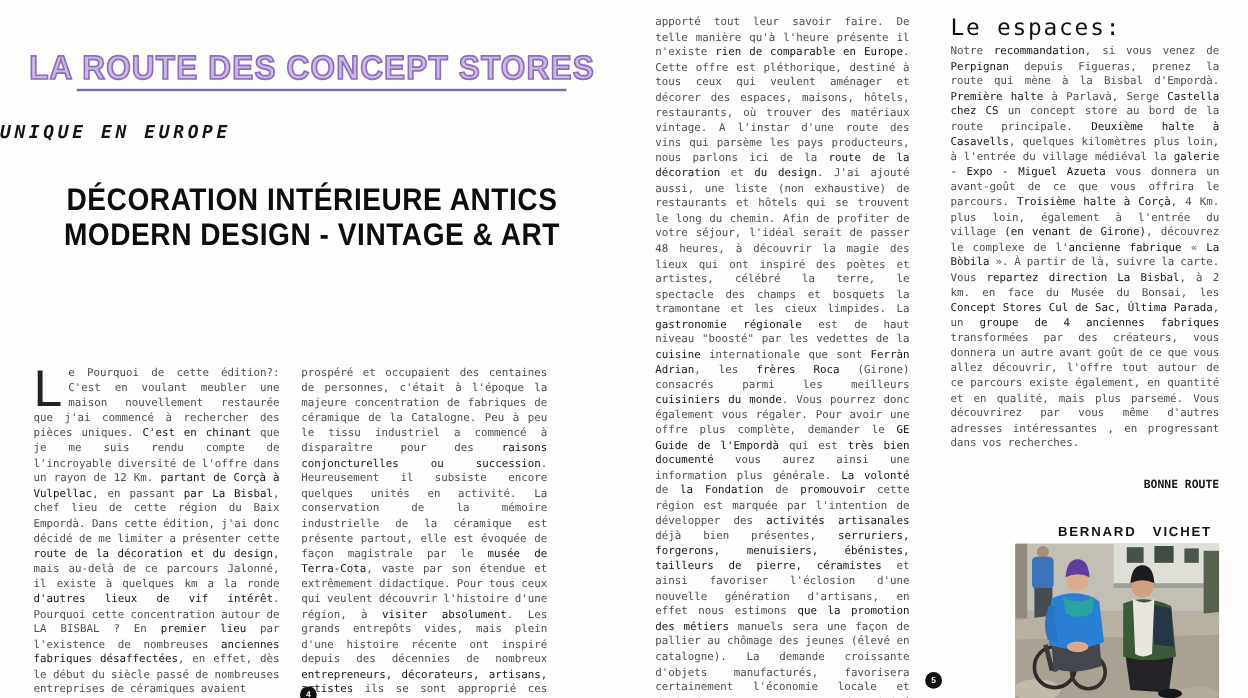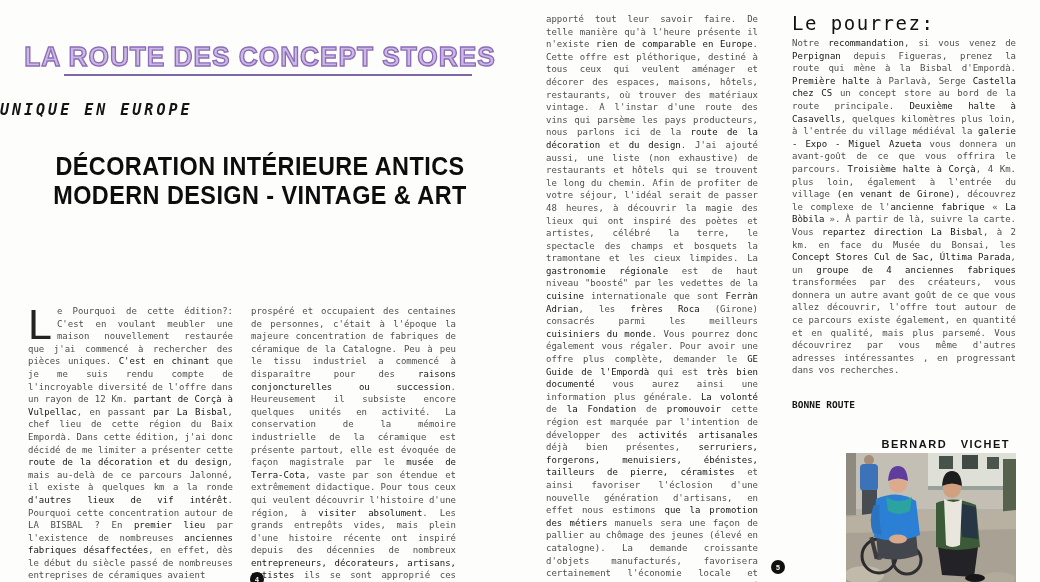--- a/index.html
+++ b/index.html
@@ -52,21 +52,21 @@
     font-size:43px; line-height:35px; padding:2px 5px 0 0; color:#232323;
   }
   .col3 { position:absolute; top:13px; left:26px; width:212px; }
 
   
   .col4 { position:absolute; top:12px; left:272px; width:224px; }
   .parcours-title {
     font-weight:400; font-size:19px; letter-spacing:1.5px; color:#111;
     margin-bottom:3px; white-space:nowrap;
   }
-  .bonne-route { margin-top:22px; font-weight:700; font-size:9.5px; color:#161616; }
+  .bonne-route { margin-top:22px; font-weight:700; font-size:9.5px; color:#161616;text-align:right; }
   .author {
     margin-top:28px; text-align:right; padding-right:6px;
     font-family:"Liberation Sans", sans-serif; font-weight:700;
     font-size:11px; letter-spacing:1.5px; word-spacing:9px; color:#131313;
   }
   .photo-wrap { margin-top:3px; display:flex; justify-content:flex-end; }
   .photo-wrap svg { display:block; }
   .caption {
     margin-top:2px; text-align:right;
     font-family:"Liberation Sans", sans-serif; font-weight:700;
@@ -105,21 +105,21 @@
 
     <div class="pagenum left">
       <span>4</span>
     </div>
   </section>
 
   <section class="page page-right">
     <div class="col3 body-text"><span>apporté tout leur savoir faire. De telle manière qu'à l'heure présente il n'existe </span><span class="b">rien de comparable en Europe</span><span>. Cette offre est pléthorique, destiné à tous ceux qui veulent aménager et décorer des espaces, maisons, hôtels, restaurants, où trouver des matériaux vintage. A l'instar d'une route des vins qui parsème les pays producteurs, nous parlons ici de la </span><span class="b">route de la décoration</span><span> et </span><span class="b">du design</span><span>. J'ai ajouté aussi, une liste (non exhaustive) de restaurants et hôtels qui se trouvent le long du chemin. Afin de profiter de votre séjour, l'idéal serait de passer 48 heures, à découvrir la magie des lieux qui ont inspiré des poètes et artistes, célébré la terre, le spectacle des champs et bosquets la tramontane et les cieux limpides. La </span><span class="b">gastronomie régionale</span><span> est de haut niveau "boosté" par les vedettes de la </span><span class="b">cuisine</span><span> internationale que sont </span><span class="b">Ferràn Adrian</span><span>, les </span><span class="b">frères Roca</span><span> (Girone) consacrés parmi les meilleurs </span><span class="b">cuisiniers du monde</span><span>. Vous pourrez donc également vous régaler. Pour avoir une offre plus complète, demander le </span><span class="b">GE Guide de l'Empordà</span><span> qui est </span><span class="b">très bien documenté</span><span> vous aurez ainsi une information plus générale. </span><span class="b">La volonté</span><span> de </span><span class="b">la Fondation</span><span> de </span><span class="b">promouvoir</span><span> cette région est marquée par l'intention de développer des </span><span class="b">activités artisanales</span><span> déjà bien présentes, </span><span class="b">serruriers, forgerons, menuisiers, ébénistes, tailleurs de pierre, céramistes</span><span> et ainsi favoriser l'éclosion d'une nouvelle génération d'artisans, en effet nous estimons </span><span class="b">que la promotion des métiers</span><span> manuels sera une façon de pallier au chômage des jeunes (élevé en catalogne). La demande croissante d'objets manufacturés, favorisera certainement l'économie locale et deviendra a terme une source d'activité pour la région.</span></div>
 
     <div class="col4">
-      <h2 class="parcours-title">Le pourrez:</h2>
+      <h2 class="parcours-title">Le espaces:</h2>
       <div class="body-text"><span>Notre </span><span class="b">recommandation</span><span>, si vous venez de </span><span class="b">Perpignan</span><span> depuis Figueras, prenez la route qui mène à la Bisbal d'Empordà. </span><span class="b">Première halte</span><span> à Parlavà, Serge </span><span class="b">Castella chez CS</span><span> un concept store au bord de la route principale. </span><span class="b">Deuxième halte à Casavells</span><span>, quelques kilomètres plus loin, à l'entrée du village médiéval la </span><span class="b">galerie - Expo - Miguel Azueta</span><span> vous donnera un avant-goût de ce que vous offrira le parcours. </span><span class="b">Troisième halte à Corçà</span><span>, 4 Km. plus loin, également à l'entrée du village </span><span class="b">(en venant de Girone)</span><span>, découvrez le complexe de l'</span><span class="b">ancienne fabrique</span><span> « </span><span class="b">La Bòbila</span><span> ». À partir de là, suivre la carte. Vous </span><span class="b">repartez direction La Bisbal</span><span>, à 2 km. en face du Musée du Bonsai, les </span><span class="b">Concept Stores Cul de Sac, Última Parada</span><span>, un </span><span class="b">groupe de 4 anciennes fabriques</span><span> transformées par des créateurs, vous donnera un autre avant goût de ce que vous allez découvrir, l'offre tout autour de ce parcours existe également, en quantité et en qualité, mais plus parsemé. Vous découvrirez par vous même d'autres adresses intéressantes , en progressant dans vos recherches.</span></div>
       <div class="bonne-route">BONNE ROUTE</div>
       <div class="author">BERNARD VICHET</div>
 
       <div class="photo-wrap" role="img" aria-label="Deux personnes dehors, l'une en fauteuil roulant veste bleue et bonnet violet, l'autre accroupie veste verte et écharpe blanche">
         <svg width="170" height="132" viewBox="0 0 170 132">
 
           <rect width="170" height="132" fill="#b6b1a6"></rect>
           <rect width="170" height="56" fill="#c3bfb4"></rect>
 

